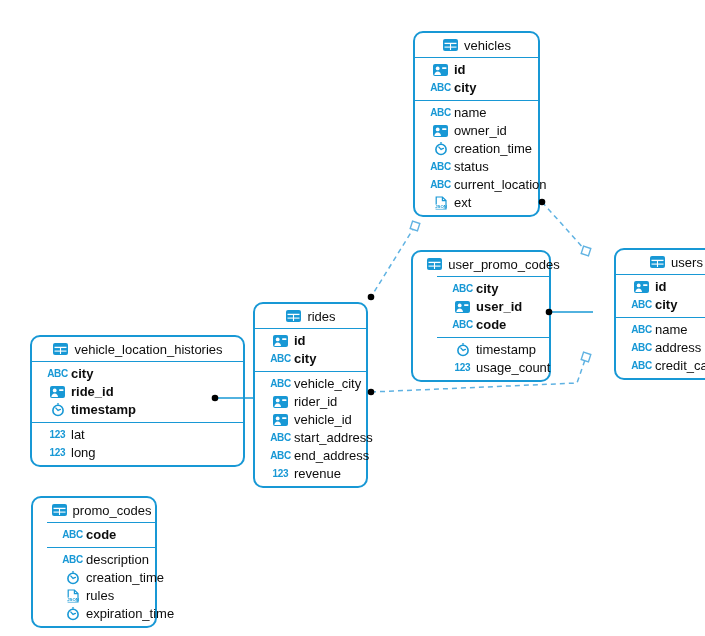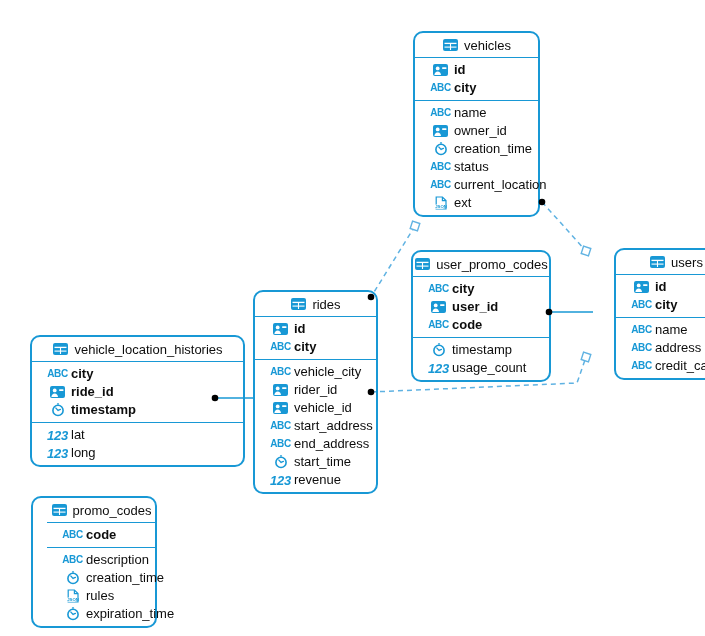--- a/index.html
+++ b/index.html
@@ -18,21 +18,21 @@
   }
   .section{padding:3px 0;}
   .section.cols{border-top:1px solid var(--blue);}
   .row{
     height:18px;display:flex;align-items:center;gap:5px;padding:0 5px;
     font-size:13px;color:#0d0d0d;white-space:nowrap;margin-left:12px;
   }
   .row.bold .col-label{font-weight:700;}
   .icn{width:17px;min-width:17px;display:flex;justify-content:center;align-items:center;}
   .txticon{font-weight:800;color:var(--blue);font-size:10px;letter-spacing:-0.3px;line-height:1;}
-  .txticon.num{font-size:13px;font-weight:700;font-style:italic;}
+  .txticon.num{font-size:10px;font-weight:700;}
   .col-label{line-height:18px;}
   #conn-svg{position:absolute;left:0;top:0;z-index:3;pointer-events:none;}
 </style>
 </head>
 <body>
 
 <div class="canvas" id="canvas" style="width: 705px; height: 636px; background: rgb(255, 255, 255);">
   <div id="tables">
       <div class="table" style="left: 413px; top: 31px; width: 127px;">
         <div class="tbl-header">
@@ -111,21 +111,21 @@
                 <path d="M2.2 1 H8.4 L12 4.6 V13 H2.2 Z" fill="#fff" stroke="#1898d5" stroke-width="1.2"></path>
                 <path d="M8.4 1 V4.6 H12" fill="none" stroke="#1898d5" stroke-width="1.2"></path>
                 <rect x="1" y="8.6" width="8.6" height="4.2" rx="0.8" fill="#fff"></rect>
                 <text x="1.2" y="12.2" font-size="4.3" font-weight="bold" fill="#1898d5" font-family="Liberation Sans, sans-serif">JSON</text>
               </svg>
             </span>
             <span class="col-label">ext</span>
           </div>
         </div>
       </div>
-      <div class="table" style="left: 411px; top: 250px; width: 140px;">
+      <div class="table" style="left: 411px; top: 250px; width: 140px; padding-left: 24px;">
         <div class="tbl-header">
           <span class="icn">
             <svg width="15" height="12" viewBox="0 0 15 12">
               <rect x="0" y="0" width="15" height="12" rx="2" fill="#1898d5"></rect>
               <line x1="1.5" y1="4.4" x2="13.5" y2="4.4" stroke="#fff" stroke-width="1.3"></line>
               <line x1="1.5" y1="8.1" x2="13.5" y2="8.1" stroke="#fff" stroke-width="1.1"></line>
               <line x1="7.5" y1="4.4" x2="7.5" y2="11" stroke="#fff" stroke-width="1.1"></line>
             </svg>
           </span>
           <span class="tbl-title">user_promo_codes</span>
@@ -219,21 +219,21 @@
             <span class="col-label">address</span>
           </div>
           <div class="row">
             <span class="icn">
               <span class="txticon">ABC</span>
             </span>
             <span class="col-label">credit_card</span>
           </div>
         </div>
       </div>
-      <div class="table" style="left: 253px; top: 290px; width: 125px;">
+      <div class="table" style="left: 253px; top: 302px; width: 115px;">
         <div class="tbl-header">
           <span class="icn">
             <svg width="15" height="12" viewBox="0 0 15 12">
               <rect x="0" y="0" width="15" height="12" rx="2" fill="#1898d5"></rect>
               <line x1="1.5" y1="4.4" x2="13.5" y2="4.4" stroke="#fff" stroke-width="1.3"></line>
               <line x1="1.5" y1="8.1" x2="13.5" y2="8.1" stroke="#fff" stroke-width="1.1"></line>
               <line x1="7.5" y1="4.4" x2="7.5" y2="11" stroke="#fff" stroke-width="1.1"></line>
             </svg>
           </span>
           <span class="tbl-title">rides</span>
@@ -290,30 +290,20 @@
             <span class="icn">
               <span class="txticon">ABC</span>
             </span>
             <span class="col-label">start_address</span>
           </div>
           <div class="row">
             <span class="icn">
               <span class="txticon">ABC</span>
             </span>
             <span class="col-label">end_address</span>
-          </div>
-          <div class="row">
-            <span class="icn">
-              <svg width="14" height="14" viewBox="0 0 14 14">
-                <circle cx="7" cy="7.4" r="5.1" fill="none" stroke="#1898d5" stroke-width="1.6"></circle>
-                <path d="M7 7.4 L4.9 5.1 M7 7.4 L9.4 6.4" stroke="#1898d5" stroke-width="1.4" stroke-linecap="round" fill="none"></path>
-                <rect x="5.9" y="0.2" width="2.2" height="1.4" rx="0.7" fill="#1898d5"></rect>
-              </svg>
-            </span>
-            <span class="col-label">start_time</span>
           </div>
           <div class="row">
             <span class="icn">
               <span class="txticon num">123</span>
             </span>
             <span class="col-label">revenue</span>
           </div>
         </div>
       </div>
       <div class="table" style="left: 30px; top: 335px; width: 215px;">

